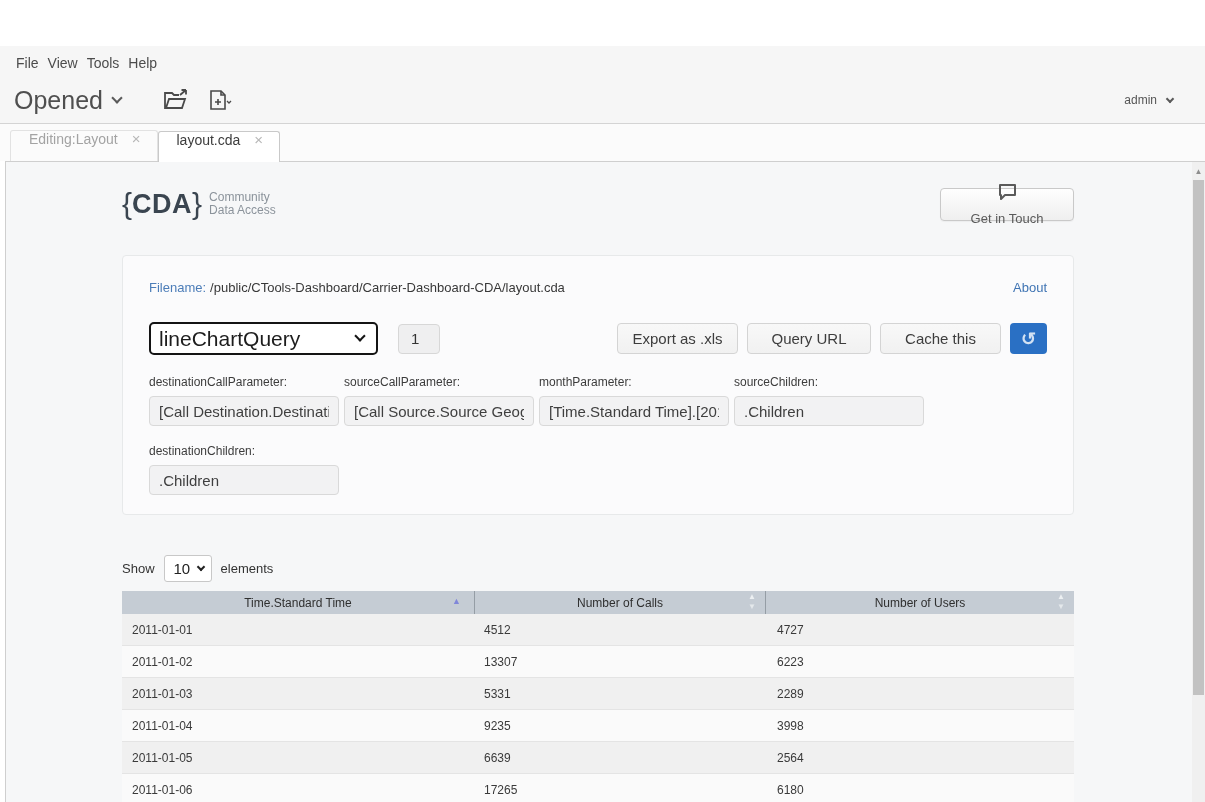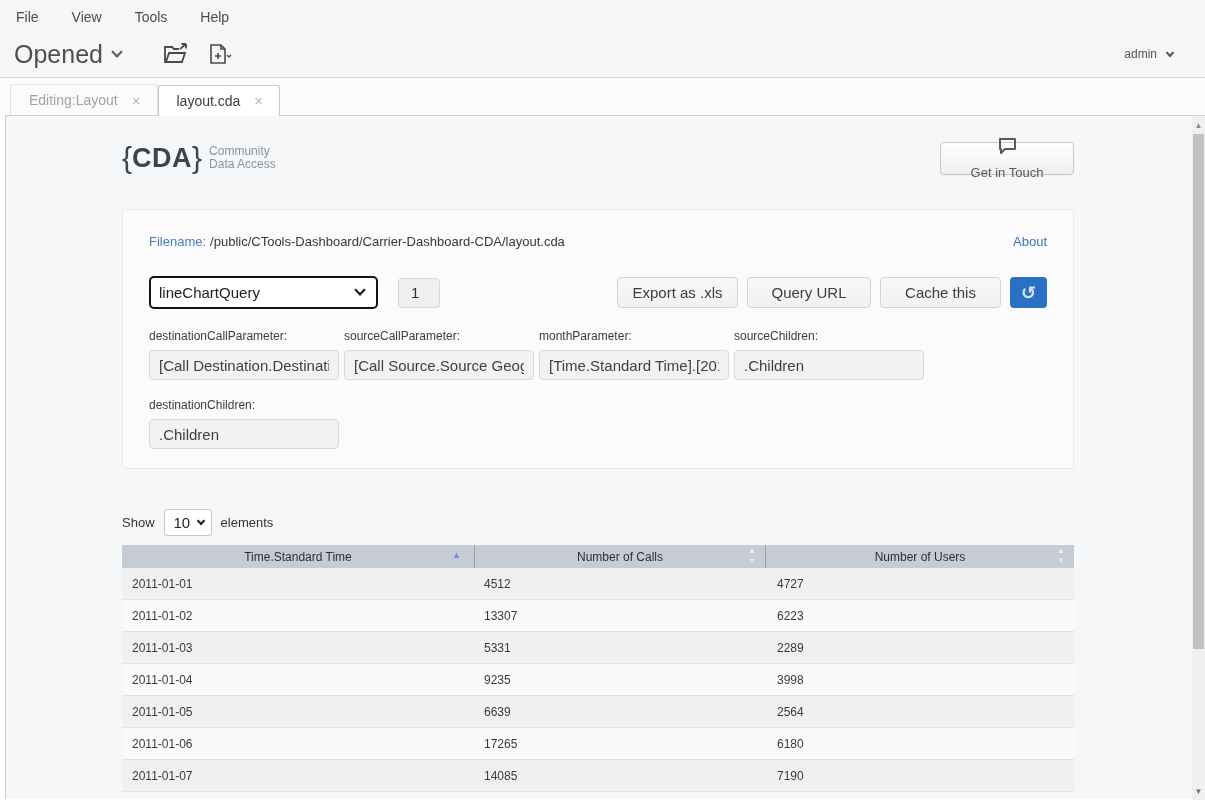--- a/index.html
+++ b/index.html
@@ -1,36 +1,36 @@
 <!DOCTYPE html>
 <html><head>
 <meta charset="utf-8">
 <style>
   * { margin:0; padding:0; box-sizing:border-box; }
   html,body { width:1205px; height:802px; overflow:hidden; background:#fff;
     font-family:"Liberation Sans", sans-serif; color:#3a3a3a; }
 
   
   .topbar { background:#f6f6f6; }
-  .menurow { display:flex; gap:33px; padding:9px 0 6px 16px; font-size:14px; color:#4c4c4c; }
+  .menurow { display:flex; gap:9px; padding:9px 0 6px 16px; font-size:14px; color:#4c4c4c;margin-top:46px; }
   .menuitem { cursor:default; }
   .toolrow { display:flex; align-items:center; height:46px; padding:0 24px 0 14px; }
   .opened { font-size:25px; color:#4f4f4f; display:flex; align-items:center; gap:10px; }
   .chev { width:8px; height:8px; border-right:2px solid #5a5a5a; border-bottom:2px solid #5a5a5a;
     transform:rotate(45deg); margin-top:-5px; display:inline-block; }
   .chev.small { width:6px; height:6px; margin-top:-3px; }
   .toolicons { display:flex; gap:18px; margin-left:42px; }
   .ticon { width:26px; height:24px; display:flex; align-items:center; justify-content:center; }
   .spacer { flex:1; }
   .userbox { display:flex; align-items:center; gap:10px; font-size:12px; color:#565656; margin-right:8px; }
 
   
   .tabbar { background:#fbfbfb; border-top:1px solid #d4d4d4; height:38px;
     display:flex; align-items:flex-end; padding-left:10px; position:relative; z-index:2; }
-  .tab { height:31px; display:flex; align-items:center; gap:14px; padding:0 16px 0 18px;
+  .tab { height:31px; display:flex; align-items:flex-start; gap:14px; padding:0 16px 0 18px;
     font-size:14px; border:1px solid #e2e2e2; border-bottom:none; border-radius:3px 3px 0 0;
     color:#a3a3a3; background:#fbfbfb; }
   .tab .x { font-size:15px; color:#b7b7b7; line-height:1; cursor:pointer; }
   .tab.active { background:#fff; border-color:#c9c9c9; color:#3c3c3c; margin-bottom:-1px; padding-bottom:1px; }
 
   
   .page { position:relative; height:684px; background:#f6f7f8;
     border-top:1px solid #cfcfcf; border-left:1px solid #cfcfcf; margin-left:5px; z-index:1; }
   .inner { width:952px; margin-left:116px; padding-top:22px; }
 
@@ -55,21 +55,21 @@
   
   .panel { margin-top:31px; background:#fbfbfc; border:1px solid #e7e9ea; border-radius:4px;
     padding:24px 26px 28px 26px; height:260px; }
   .filerow { display:flex; font-size:13px; }
   .filelabel { color:#4c7db8; }
   .filevalue { color:#383838; margin-left:4px; }
   .about { margin-left:auto; color:#3f74b3; cursor:pointer; }
 
   .ctrlrow { display:flex; align-items:center; margin-top:27px; }
   .qselect { width:229px; height:33px; border:2px solid #141414; border-radius:5px; background:#fff;
-    display:flex; align-items:center; font-size:15px; color:#1d1d1d; padding:0 12px 0 8px; cursor:pointer; }
+    display:flex; align-items:center; font-size:21px; color:#1d1d1d; padding:0 12px 0 8px; cursor:pointer; }
   .qselect .chev { margin-left:auto; border-color:#141414; }
   .pageinput { width:42px; height:30px; margin-left:20px; background:#efeff0; border:1px solid #d7d7d7;
     border-radius:4px; font-size:15px; color:#333; padding-left:12px; font-family:inherit; }
   .btngroup { margin-left:auto; display:flex; align-items:flex-start; gap:9px; }
   .gbtn { height:31px; border:1px solid #d4d4d4; border-radius:4px; background:linear-gradient(#f8f8f8,#f1f1f1);
     font-size:15px; color:#3d3d3d; font-family:inherit; cursor:pointer; }
   .gbtn.w1 { width:121px; } .gbtn.w2 { width:124px; }
   .bluebtn { width:37px; height:31px; border:none; border-radius:4px; background:#2a70c4; color:#d3e2f3;
     font-size:18px; font-weight:bold; cursor:pointer; line-height:1; font-family:inherit; }
 

